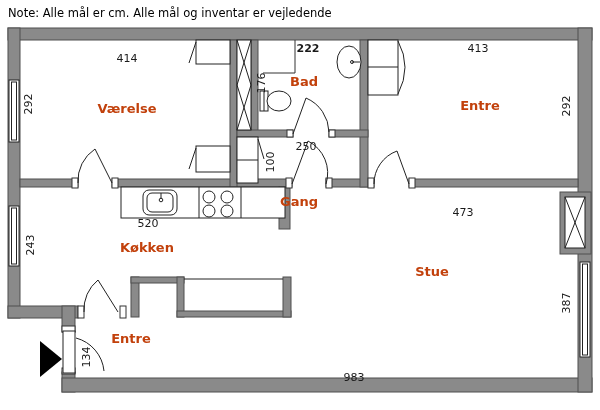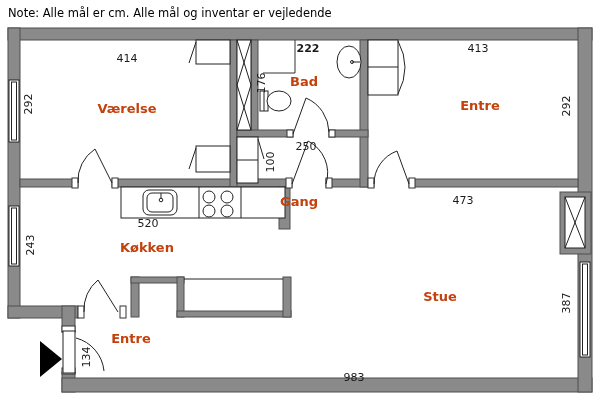--- a/index.html
+++ b/index.html
@@ -185,30 +185,30 @@
     <polygon points="40,341 40,377 62,359" fill="#000"></polygon>
   </svg>
 
   <div class="note">Note: Alle mål er cm. Alle mål og inventar er vejledende</div>
 
   <div class="lbl" style="left:127px;top:108px;">Værelse</div>
   <div class="lbl" style="left:304px;top:81px;">Bad</div>
   <div class="lbl" style="left:480px;top:105px;">Entre</div>
   <div class="lbl" style="left:299px;top:160px;margin-top:41px;">Gang</div>
   <div class="lbl" style="left:147px;top:247px;text-align:center;">Køkken</div>
-  <div class="lbl" style="left:432px;top:296px;margin-left:8px;">Stue</div>
+  <div class="lbl" style="left:432px;top:271px;">Stue</div>
   <div class="lbl" style="left:131px;top:338px;">Entre</div>
 
   <div class="dim" style="left:127px;top:58px;">414</div>
   <div class="dim v" style="left:28px;top:104px;">292</div>
   <div class="dim" style="left:308px;top:48px;font-weight:bold;">222</div>
   <div class="dim v" style="left:261px;top:83px;">176</div>
   <div class="dim" style="left:478px;top:48px;">413</div>
   <div class="dim v" style="left:566px;top:106px;">292</div>
   <div class="dim" style="left:297px;top:146px;margin-left:9px;">250</div>
   <div class="dim v" style="left:270px;top:162px;">100</div>
   <div class="dim" style="left:148px;top:223px;">520</div>
   <div class="dim v" style="left:30px;top:245px;">243</div>
-  <div class="dim" style="left:463px;top:200px;">473</div>
+  <div class="dim" style="left:463px;top:212px;">473</div>
   <div class="dim v" style="left:566px;top:303px;">387</div>
   <div class="dim v" style="left:86px;top:357px;">134</div>
   <div class="dim" style="left:354px;top:377px;">983</div>
 </div>
 
 </body></html>

